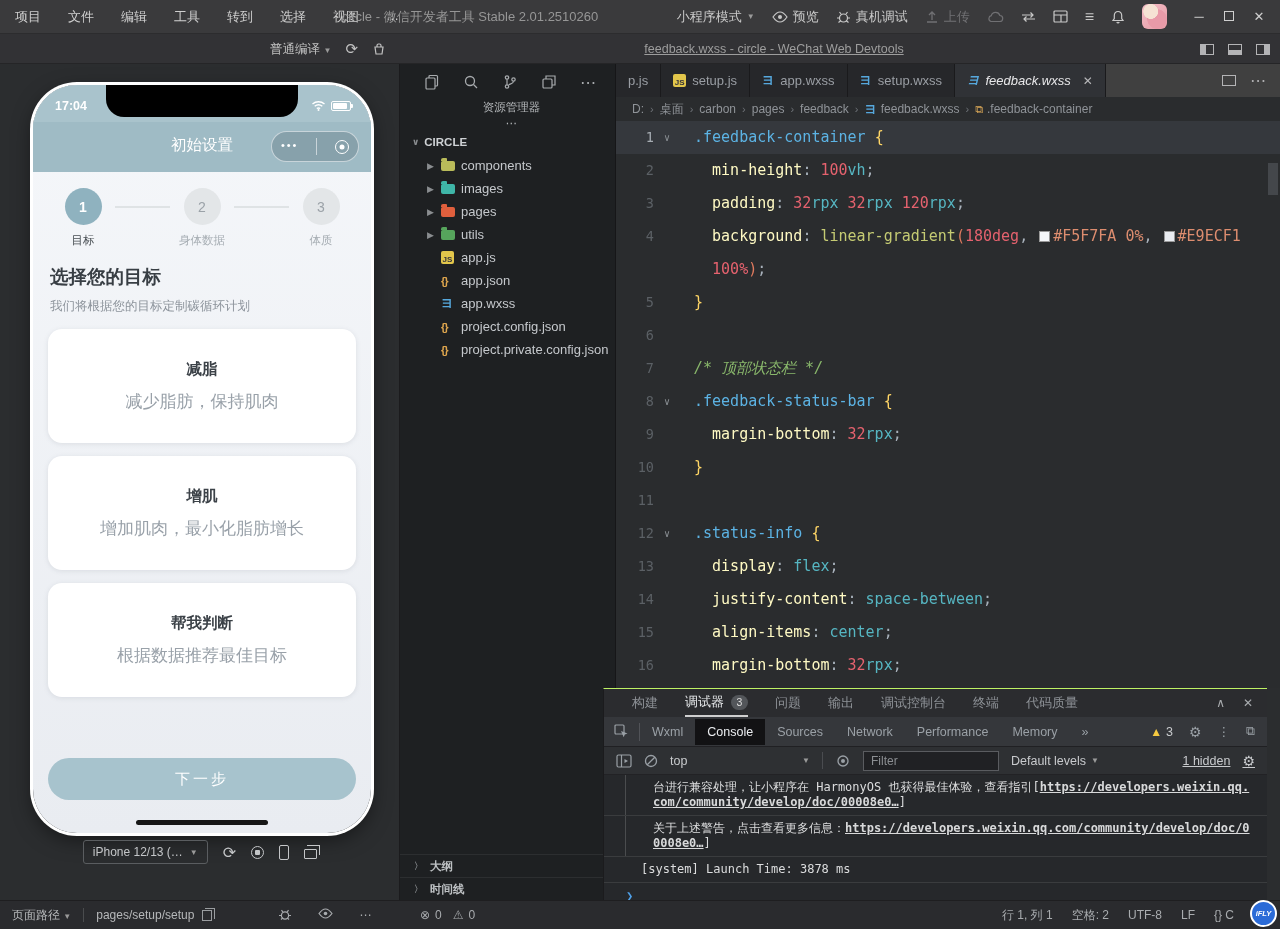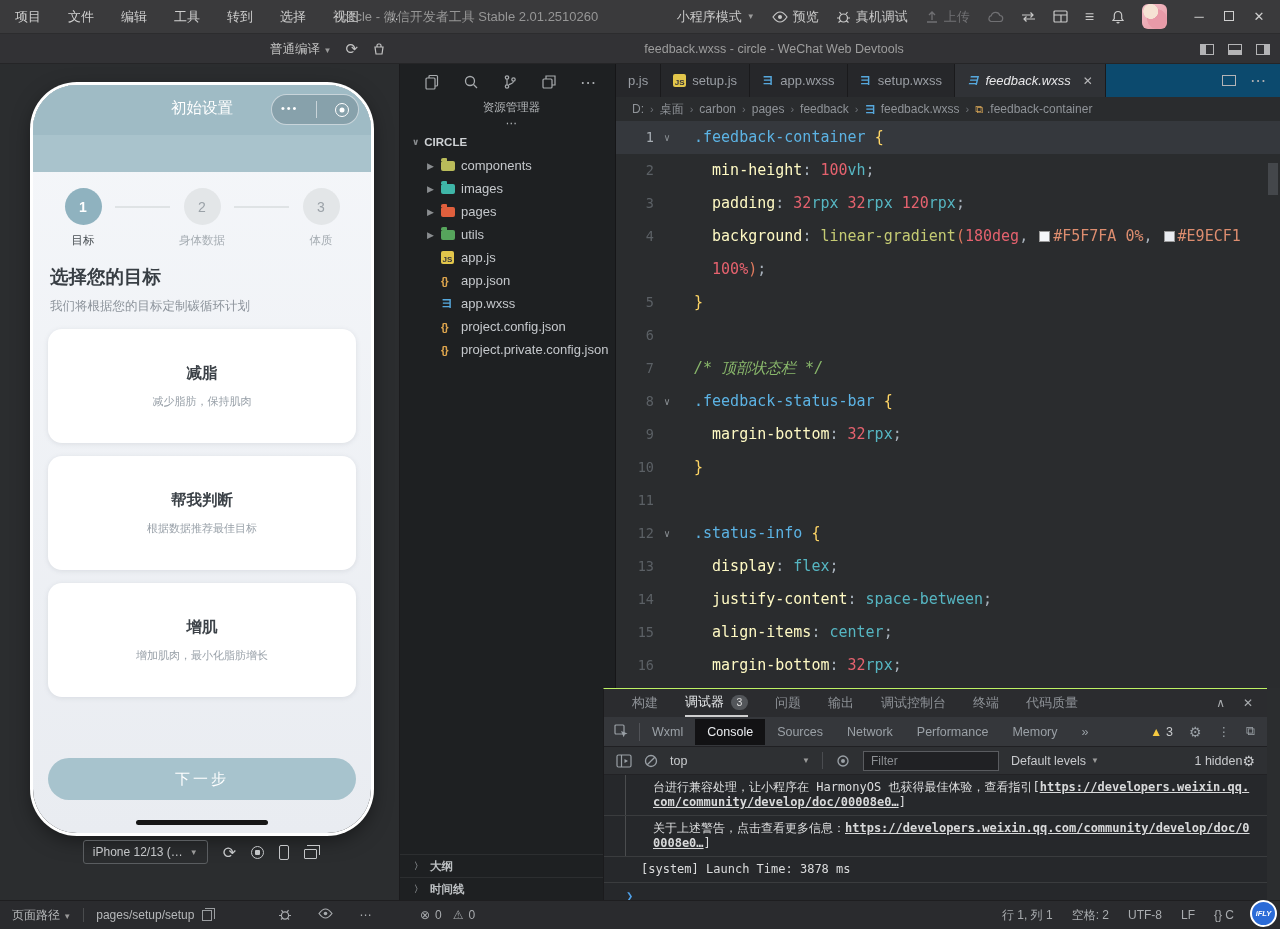--- a/index.html
+++ b/index.html
@@ -25,21 +25,21 @@
   .winctl { display:flex; align-items:center; }
   .winbtn { width:30px; text-align:center; color:#cfcfcf; font-size:13px; }
   .maxbox { display:inline-block; width:10px; height:10px; border:1px solid #cfcfcf; }
 
   
   .titlebar2 { position:absolute; left:0; top:34px; width:1280px; height:30px; background:#323235;
     border-bottom:1px solid #252527; color:#9d9d9d; font-size:12.5px; }
   .compile-zone { position:absolute; left:0; top:0; width:400px; height:30px; display:flex;
     align-items:center; justify-content:flex-end; gap:14px; padding-right:14px; color:#C2C2C2; }
   .t2-title { position:absolute; left:400px; right:132px; top:0; height:30px; display:flex;
-    align-items:center; justify-content:center; }
+    align-items:center; justify-content:center;text-decoration:underline; }
   .t2-icons { position:absolute; right:10px; top:0; height:30px; display:flex; align-items:center; gap:14px; }
   .lay-ico { width:14px; height:11px; border:1px solid #b4b4b6; display:inline-block; }
   .lay-left { background:linear-gradient(90deg,#b4b4b6 0 40%,transparent 40%); }
   .lay-bottom { background:linear-gradient(0deg,#b4b4b6 0 40%,transparent 40%); }
   .lay-right { background:linear-gradient(270deg,#b4b4b6 0 40%,transparent 40%); }
 
   
   .sim-panel { position:absolute; left:0; top:64px; width:400px; height:836px; background:#2B2D2F;
     border-right:1px solid #1b1b1d; }
   .phone { position:absolute; left:33px; top:21px; width:338px; height:748px; border-radius:44px;
@@ -72,21 +72,21 @@
   .step-line { width:55px; height:2px; background:#DFE3E5; margin-top:18px; }
 
   .sim-head { margin:16px 17px 0; }
   .sim-h1 { font-size:18.5px; font-weight:bold; color:#383E44; }
   .sim-sub { margin-top:9px; font-size:12.5px; color:#8C939B; }
   .cards { margin:14px 15px 0; }
   .goal-card { height:114px; background:#fff; border-radius:14px; margin-bottom:13px;
     display:flex; flex-direction:column; align-items:center; justify-content:center;
     box-shadow:0 1px 5px rgba(110,120,130,.16); }
   .goal-title { font-size:15.5px; font-weight:bold; color:#3C4248; }
-  .goal-desc { margin-top:10px; font-size:11px; color:#99A1A9; }
+  .goal-desc { margin-top:10px; font-size:17px; color:#99A1A9; }
   .next-btn { position:absolute; left:15px; right:15px; bottom:33px; height:42px; border-radius:21px;
     background:#A7C3CD; color:#fff; font-size:15px; letter-spacing:3px; border:none;
     display:flex; align-items:center; justify-content:center; }
   .home-bar { position:absolute; left:50%; bottom:8px; transform:translateX(-50%);
     width:132px; height:5px; border-radius:3px; background:#161616; }
 
   .sim-toolbar { position:absolute; left:0; top:776px; width:400px; display:flex; justify-content:center; }
   .sim-tools { display:flex; align-items:center; gap:15px; color:#C4C6C8; }
   .device-box { display:flex; align-items:center; gap:7px; border:1px solid #5a5d60; border-radius:3px;
     padding:4px 9px; font-size:12px; color:#C4C6C8; }
@@ -112,21 +112,21 @@
     display:flex; align-items:flex-end; justify-content:center; border-radius:2px; }
   .json-ico { color:#DFA64E; font-size:11px; font-weight:bold; letter-spacing:-1px; }
   .wxss-ico { color:#56A8DD; font-size:12px; font-weight:bold; }
   .side-bottom { position:absolute; left:0; bottom:0; width:100%; }
   .side-sec { height:23px; display:flex; align-items:center; gap:7px; padding-left:14px;
     border-top:1px solid #2c2e30; font-size:11.5px; font-weight:bold; color:#BDC0C3; }
   .sec-chev { font-size:9px; color:#8a8d90; }
 
   
   .editor { position:absolute; left:616px; top:64px; width:664px; height:624px; background:#2A2C2E; }
-  .tabs { height:33px; background:#0c4a6e; display:flex; align-items:stretch; }
+  .tabs { height:33px; background:#404040; display:flex; align-items:stretch; }
   .tab { display:flex; align-items:center; gap:6px; padding:0 12px; font-size:13px; color:#9A9EA4;
     background:#26272A; border-right:1px solid #1a1a1c; }
   .tab.active { background:#303236; color:#E8E8EA; font-style:italic; }
   .tab .close { margin-left:6px; color:#b8b8ba; font-size:12px; }
   .tabs-end { flex:1; display:flex; align-items:center; justify-content:flex-end; gap:14px;
     padding-right:14px; color:#aeaeb0; }
   .breadcrumb { height:24px; display:flex; align-items:center; gap:4px; padding-left:16px;
     font-size:12px; color:#8F9398; }
   .bc-sep { color:#6e7277; font-size:11px; padding:0 2px; }
   .bc-item { display:flex; align-items:center; gap:4px; }
@@ -165,21 +165,21 @@
   .dt-right { flex:1; display:flex; align-items:center; justify-content:flex-end; gap:16px; padding-right:12px; }
   .warn-count { display:flex; align-items:center; gap:4px; color:#C8CACD; }
   .warn-tri { color:#F5C940; font-size:12px; }
   .console-toolbar { height:28px; background:#2E3033; display:flex; align-items:center; gap:12px;
     padding:0 12px; border-bottom:1px solid #222225; font-size:12.5px; color:#C8CACD; }
   .ct-sep { width:1px; height:17px; background:#4a4c50; }
   .ct-drop { display:flex; align-items:center; justify-content:space-between; width:140px; }
   .filter-input { width:136px; height:20px; background:#202124; border:1px solid #5a5c60;
     color:#a3a3a3; font-size:12px; padding:0 7px; outline:none; }
   .filter-input::placeholder { color:#8b8e92; }
-  .ct-right { flex:1; display:flex; align-items:center; justify-content:flex-end; gap:0; }
+  .ct-right { flex:1; display:flex; align-items:center; justify-content:flex-end; gap:12px;text-decoration:underline; }
   .console-msgs { height:126px; background:#26282B; overflow:hidden;
     font-family:"DejaVu Sans Mono","Liberation Mono",monospace; font-size:12px; color:#DCDDDE; }
   .msg { position:relative; padding:5px 14px 5px 49px; line-height:15px;
     border-bottom:1px solid #3A3C3E; word-break:break-all; }
   .msg.warn::before { content:""; position:absolute; left:21px; top:0; bottom:0; width:1px; background:#4a4c4e; }
   .msg.log { padding-left:37px; }
   .msg a { color:#D8D9DA; text-decoration:underline; font-weight:bold; }
   .prompt-row { display:flex; padding:6px 0 0 22px; }
   .prompt-chev { color:#4FA0E8; font-size:12px; font-weight:bold; }
 
@@ -308,20 +308,32 @@
     <div class="t2-icons">
       <span class="lay-ico lay-left"></span>
       <span class="lay-ico lay-bottom"></span>
       <span class="lay-ico lay-right"></span>
     </div>
   </div>
 
   <div class="sim-panel">
     <div class="phone">
       <div class="p-teal">
+        <div class="p-status">
+          <span class="p-time">17:04</span>
+          <span class="p-sticons">
+            <span>
+                <svg width="15" height="11" viewBox="0 0 15 11">
+                  <path d="M1.5 4A9 9 0 0 1 13.5 4M3.7 6.3a6 6 0 0 1 7.6 0M5.8 8.5a3 3 0 0 1 3.4 0" stroke="#fff" stroke-width="1.4" fill="none"></path>
+                  <circle cx="7.5" cy="10" r="1" fill="#fff"></circle>
+                </svg>
+              </span>
+            <span class="battery"></span>
+          </span>
+        </div>
         <div class="notch"></div>
         <div class="p-nav">
           <div class="p-nav-title">初始设置</div>
           <div class="capsule">
             <span class="cap-dots">•••</span>
             <span class="cap-div"></span>
             <span class="cap-target"></span>
           </div>
         </div>
       </div>
@@ -344,26 +356,26 @@
       <div class="sim-head">
         <div class="sim-h1">选择您的目标</div>
         <div class="sim-sub">我们将根据您的目标定制碳循环计划</div>
       </div>
       <div class="cards">
           <div class="goal-card">
             <div class="goal-title">减脂</div>
             <div class="goal-desc">减少脂肪，保持肌肉</div>
           </div>
           <div class="goal-card">
+            <div class="goal-title">增肌</div>
+            <div class="goal-desc">增加肌肉，最小化脂肪增长</div>
+          </div>
+          <div class="goal-card">
             <div class="goal-title">帮我判断</div>
             <div class="goal-desc">根据数据推荐最佳目标</div>
-          </div>
-          <div class="goal-card">
-            <div class="goal-title">增肌</div>
-            <div class="goal-desc">增加肌肉，最小化脂肪增长</div>
           </div>
         </div>
       <div class="next-btn">下一步</div>
       <div class="home-bar"></div>
     </div>
     <div class="sim-toolbar">
       <div class="sim-tools">
         <div class="device-box">
           <span>iPhone 12/13 (…</span>
           <span class="caret">▼</span>

